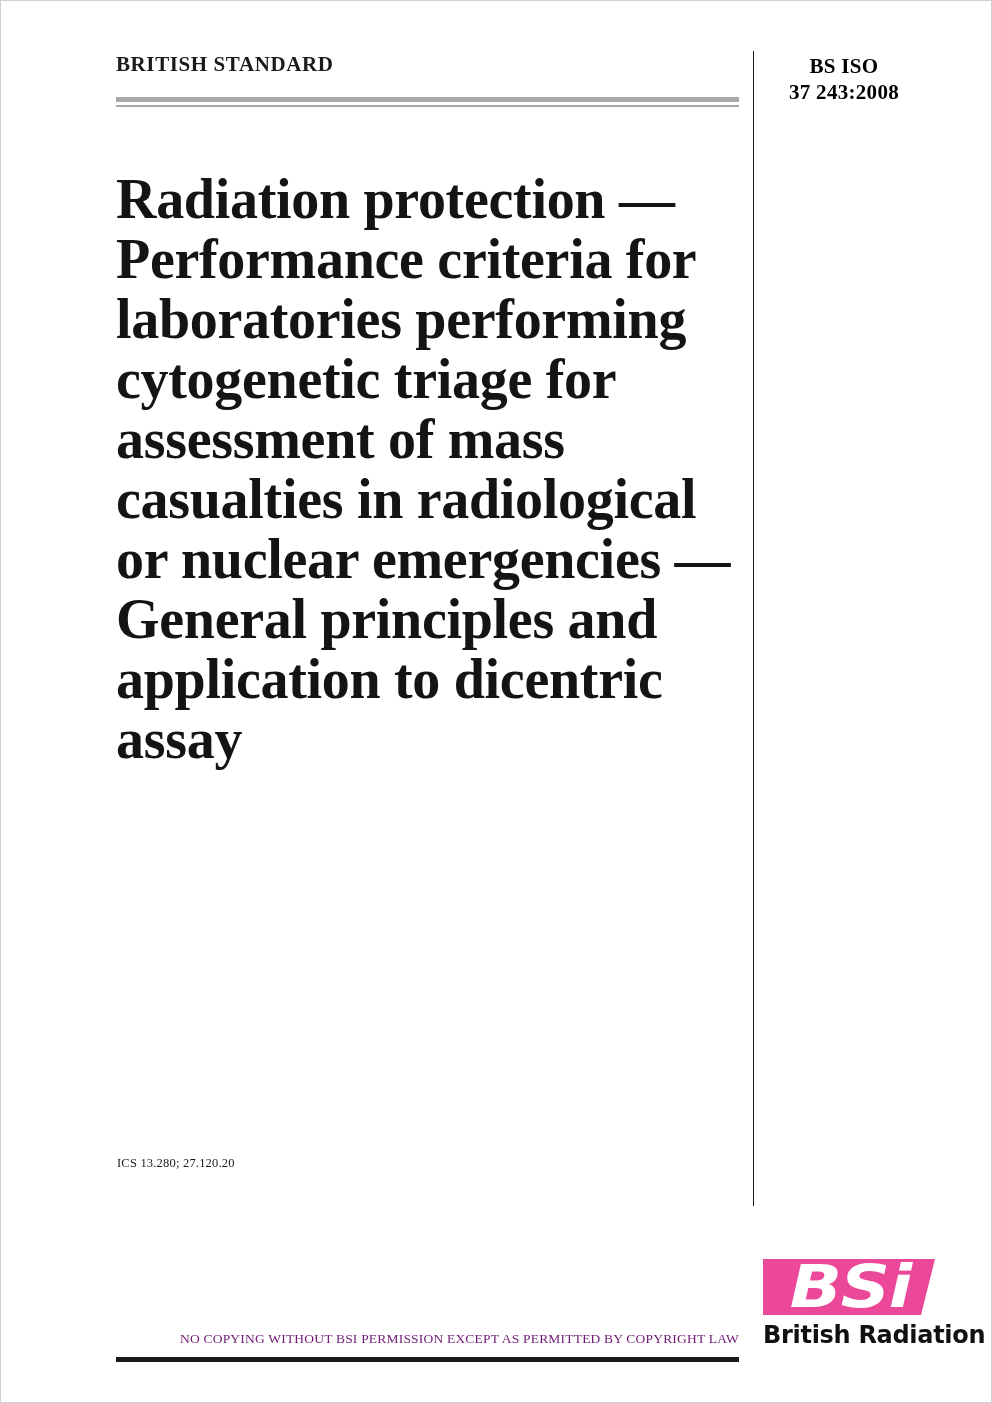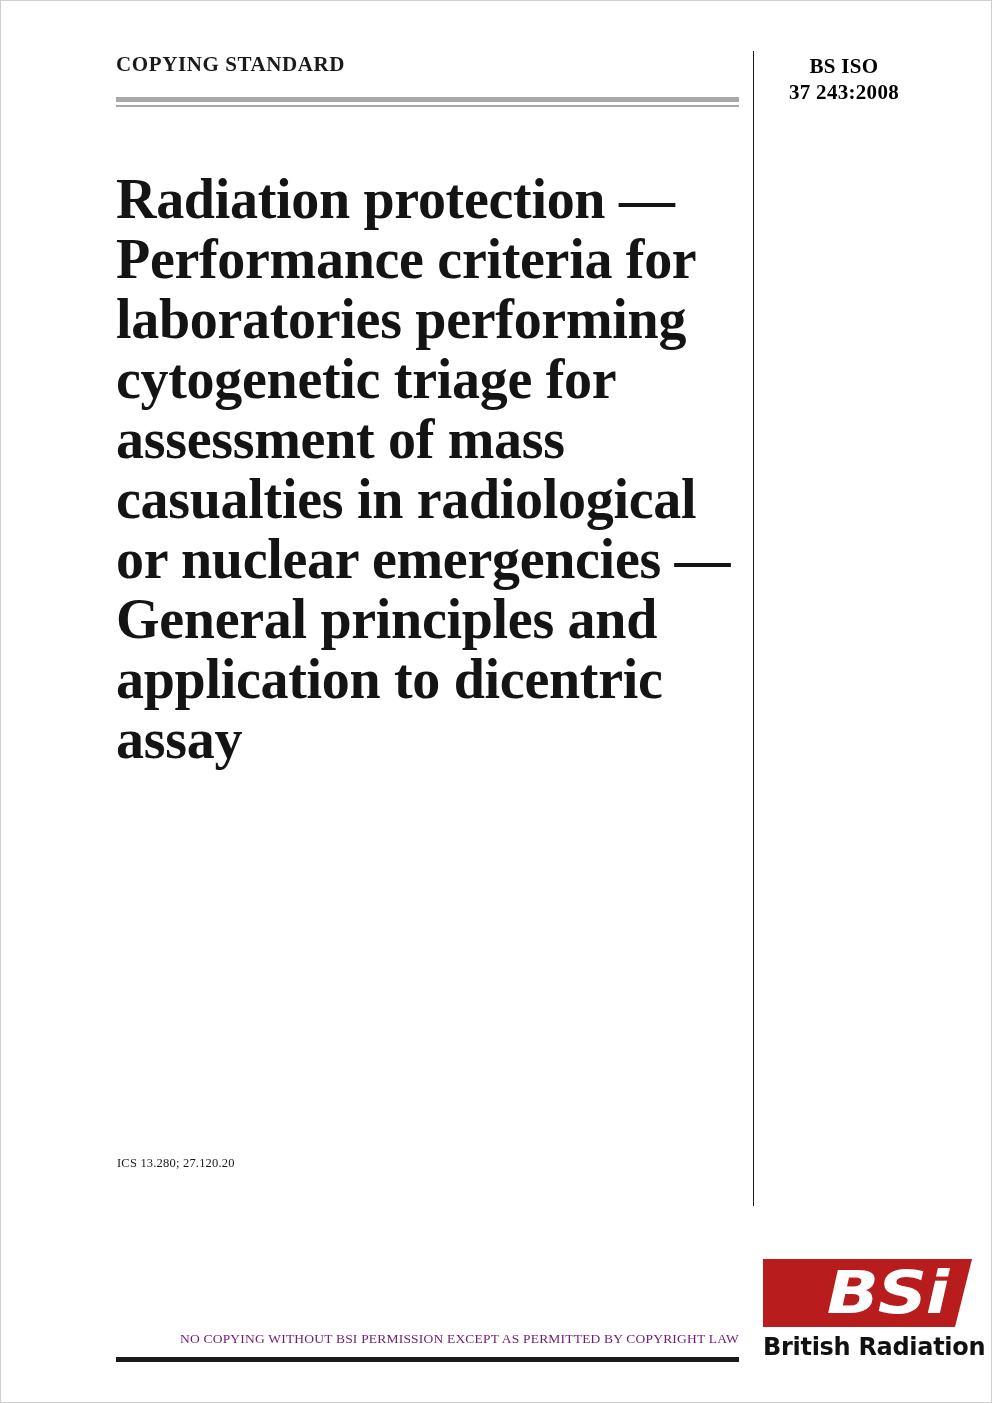--- a/index.html
+++ b/index.html
@@ -128,27 +128,26 @@
   .logo-block {
     position: absolute;
     left: 762px;
     top: 1258px;
     width: 175px;
     height: 110px;
   }
   .logo-mark {
     position: relative;
     width: 175px;
-    height: 68px;
-    background: #b91c1c;
+    height: 56px;
+    background: #ec4899;
     display: flex;
     align-items: center;
     justify-content: center;
     overflow: hidden;
-    padding-left: 37px;
   }
   .logo-mark .bsi-text {
     font-family: "DejaVu Sans", sans-serif;
     font-weight: bold;
     font-style: italic;
     font-size: 58px;
     color: #ffffff;
     letter-spacing: -1px;
     line-height: 1;
     transform: scaleX(1.18);
@@ -171,21 +170,21 @@
     letter-spacing: -0.3px;
     white-space: nowrap;
   }
 </style>
 </head>
 <body>
 
 <div class="page">
 
   <div class="header-row">
-    <div class="brand-label">COPYING STANDARD</div>
+    <div class="brand-label">BRITISH STANDARD</div>
     <div class="doc-number">
       <span>BS ISO</span>
       <span>37 243:2008</span>
     </div>
   </div>
 
   <div class="rule-thick"></div>
   <div class="rule-thin"></div>
 
   <div class="v-divider"></div>

